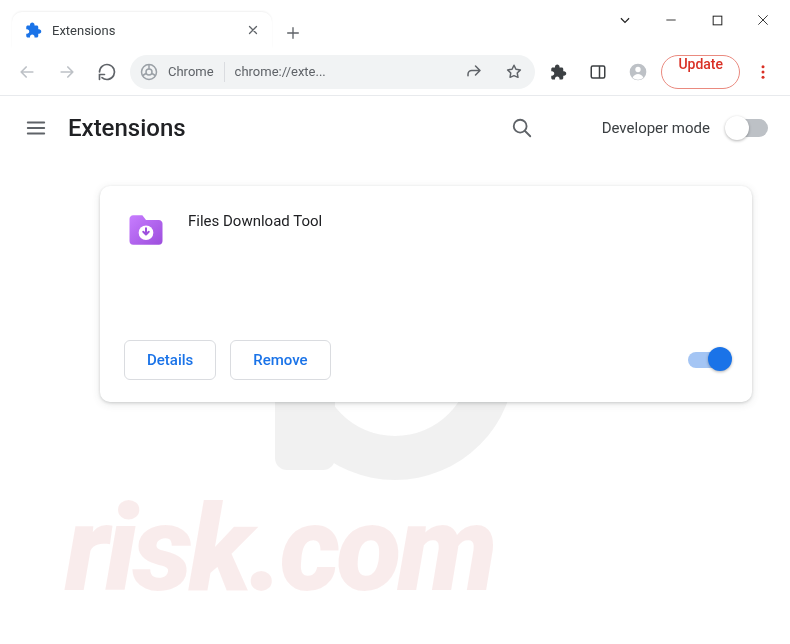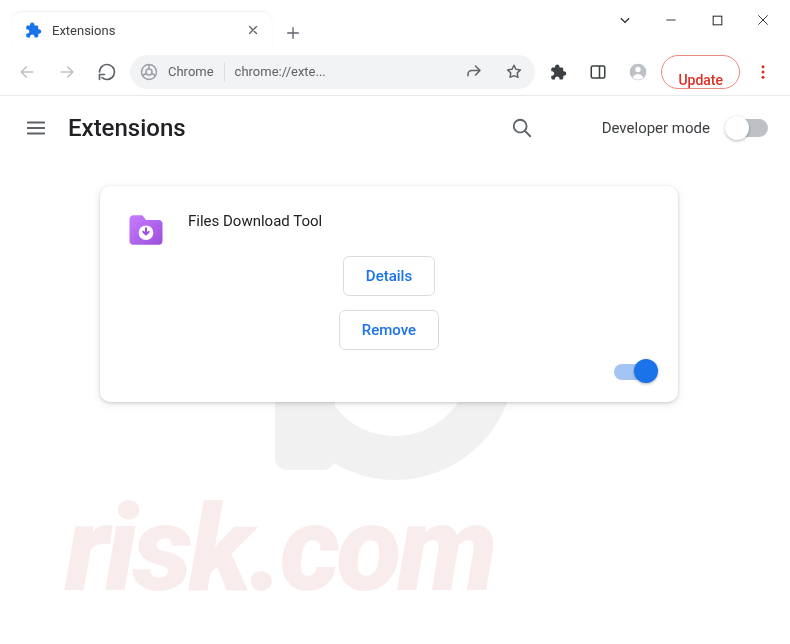--- a/index.html
+++ b/index.html
@@ -19,40 +19,40 @@
 
 .toolbar { height: 48px; display:flex; align-items:center; padding: 0 10px; gap: 6px; background:#fff; border-bottom: 1px solid #e8eaed; }
 .tool-btn { width:34px; height:34px; display:flex; align-items:center; justify-content:center; color:#5f6368; border-radius:50%; }
 .tool-btn.disabled { color:#bdc1c6; }
 .omnibox { flex:1; height:34px; background:#f1f3f4; border-radius:17px; display:flex; align-items:center; padding:0 6px 0 10px; gap:10px; color:#5f6368; }
 .omnibox .chrome-logo { width:18px; height:18px; display:flex; align-items:center; justify-content:center; }
 .omnibox .label-chrome { font-size:13px; color:#5f6368; }
 .omnibox .divider { width:1px; height:20px; background:#dadce0; }
 .omnibox .url { font-size:13px; color:#5f6368; flex:1; white-space:nowrap; overflow:hidden; text-overflow:ellipsis; }
 .omnibox .action { width:30px; height:30px; display:flex; align-items:center; justify-content:center; color:#5f6368; }
-.update-btn { height:34px; border:1px solid #ea8a7f; color:#d93025; background:#fff; border-radius:17px; padding:0 16px; font-size:14px; display:flex; align-items:flex-end; font-weight:500; }
+.update-btn { height:34px; border:1px solid #ea8a7f; color:#d93025; background:#fff; border-radius:17px; padding:0 16px; font-size:14px; display:flex; align-items:flex-start; font-weight:500; }
 .menu-btn { width:34px; height:34px; display:flex; align-items:center; justify-content:center; color:#d93025; border-radius:50%; }
 
 
 .page { position:relative; height: calc(644px - 96px); background:#fff; }
 .ext-header { display:flex; align-items:center; height:64px; padding:0 22px; }
 .hamburger { width:28px; height:28px; display:flex; align-items:center; justify-content:center; color:#5f6368; margin-right:18px; }
 .page-title { font-size:24px; color:#202124; font-weight:500; }
 .ext-header-right { margin-left:auto; display:flex; align-items:center; gap:18px; }
 .search-btn { width:28px; height:28px; display:flex; align-items:center; justify-content:center; color:#5f6368; }
 .devmode-label { font-size:15px; color:#3c4043;margin-left:48px; }
 .toggle-off { width:40px; height:18px; background:#bdc1c6; border-radius:9px; position:relative; }
 .toggle-off::after { content:""; position:absolute; left:-3px; top:-3px; width:24px; height:24px; background:#fff; border-radius:50%; box-shadow:0 1px 3px rgba(0,0,0,0.3); }
 
 
-.card { position:absolute; left:100px; top:90px; width:578px; height:216px; background:#fff; border-radius:10px; box-shadow:0 1px 3px rgba(60,64,67,0.2), 0 2px 8px rgba(60,64,67,0.12); padding:22px 24px; display:flex; flex-direction:column;justify-content:space-between; }
+.card { position:absolute; left:100px; top:90px; width:652px; height:216px; background:#fff; border-radius:10px; box-shadow:0 1px 3px rgba(60,64,67,0.2), 0 2px 8px rgba(60,64,67,0.12); padding:22px 24px; display:flex; flex-direction:column;justify-content:space-between; }
 .card-top { display:flex; gap:20px; }
 .ext-icon { width:44px; height:44px; display:flex; align-items:center; justify-content:center; }
 .ext-name { font-size:15px; color:#202124; padding-top:4px; }
-.card-bottom { margin-top:auto; display:flex; align-items:center; gap:14px;flex-direction:column; }
+.card-bottom { margin-top:auto; display:flex; align-items:center; gap:14px; }
 .card-btn { height:40px; border:1px solid #dadce0; background:#fff; color:#1a73e8; border-radius:6px; padding:0 22px; font-size:15px; font-weight:500; display:flex; align-items:center; }
 .toggle-on { width:40px; height:16px; background:#a4c5f4; border-radius:8px; position:relative; margin-left:auto; }
 .toggle-on::after { content:""; position:absolute; right:-4px; top:-5px; width:24px; height:24px; background:#1a73e8; border-radius:50%; box-shadow:0 1px 3px rgba(0,0,0,0.3); }
 
 
 .watermark { position:absolute; inset:0; pointer-events:none; display:flex; align-items:center; justify-content:center; }
 .watermark svg { opacity:0.07; }
 
 svg { display:block; }
 </style>

